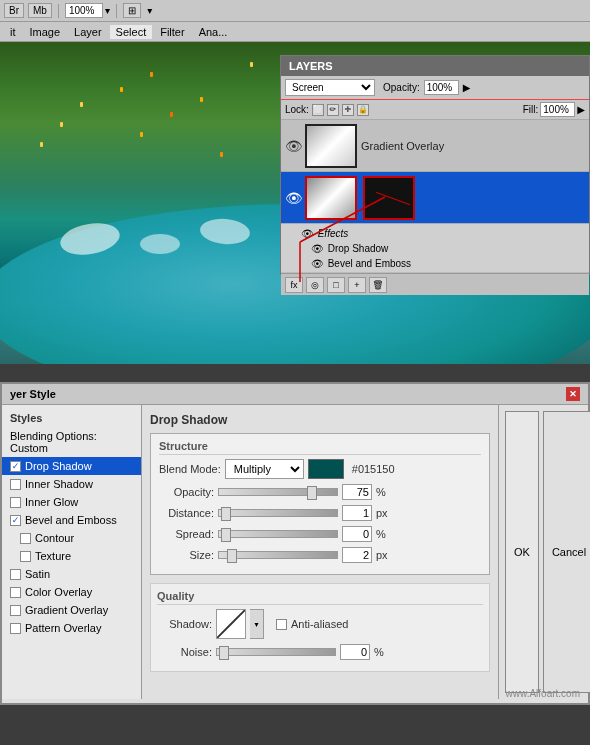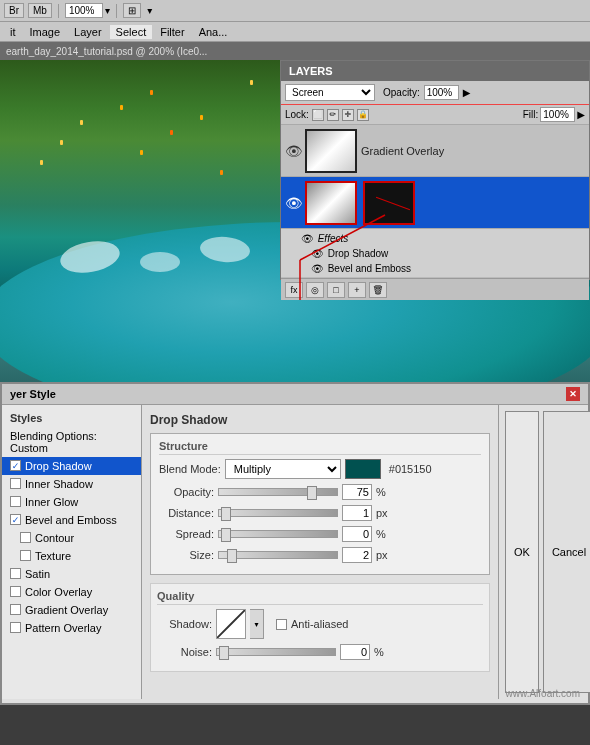--- a/index.html
+++ b/index.html
@@ -94,21 +94,21 @@
     .earth-bg {
       position: absolute;
       width: 100%;
       height: 100%;
       background: linear-gradient(180deg, #2d5a1b 0%, #3a7a2a 15%, #4a8a35 25%, #2a8060 45%, #1a9080 55%, #0d7a7a 65%, #0a6060 75%, #3c8080 85%, #2a6868 100%);
     }
 
     
     .layers-panel {
       position: absolute;
-      top: 0;
+      top: 13px;
       right: 0;
       width: 310px;
       height: 220px;
       background: #b8b8b8;
       border: 1px solid #777;
     }
     .layers-title {
       background: #6b6b6b;
       color: white;
       padding: 2px 8px;
@@ -296,20 +296,21 @@
       width: 140px;
       background: #e8e8e8;
       border-right: 1px solid #999;
       padding: 4px 0;
     }
     .styles-list-item {
       padding: 3px 8px;
       font-size: 11px;
       cursor: pointer;
       display: flex;
+      align-items: center;
       gap: 4px;
     }
     .styles-list-item.active {
       background: #1155cc;
       color: white;
     }
     .styles-list-item.header {
       font-weight: bold;
       color: #333;
       background: transparent;
@@ -363,21 +364,21 @@
       color: #333;
       text-align: right;
       min-width: 55px;
     }
 
     .blend-mode-dropdown {
       background: white;
       border: 1px solid #999;
       padding: 2px 4px;
       font-size: 11px;
-      width: 116px;
+      width: 79px;
       cursor: pointer;
     }
 
     .color-swatch {
       width: 36px;
       height: 20px;
       background: #015150;
       border: 1px solid #666;
       cursor: pointer;
     }
@@ -582,23 +583,20 @@
 <div class="menu-bar">
   <span class="menu-item">it</span>
   <span class="menu-item">Image</span>
   <span class="menu-item">Layer</span>
   <span class="menu-item active">Select</span>
   <span class="menu-item">Filter</span>
   <span class="menu-item">Ana...</span>
 </div>
 
 <div class="canvas-area">
-  <div class="canvas-title">
-    <span>earth_day_2014_tutorial.psd @ 200% (Ice0...</span>
-  </div>
   <div class="canvas-image">
 
     <div class="earth-bg"></div>
 
     <div class="spark" style="top:60px;left:80px;background:#ffcc44;"></div>
     <div class="spark" style="top:45px;left:120px;background:#ffaa00;"></div>
     <div class="spark" style="top:80px;left:60px;background:#ffcc44;"></div>
     <div class="spark" style="top:30px;left:150px;background:#ff8800;"></div>
     <div class="spark" style="top:100px;left:40px;background:#ffcc44;"></div>
     <div class="spark" style="top:55px;left:200px;background:#ffaa00;"></div>

